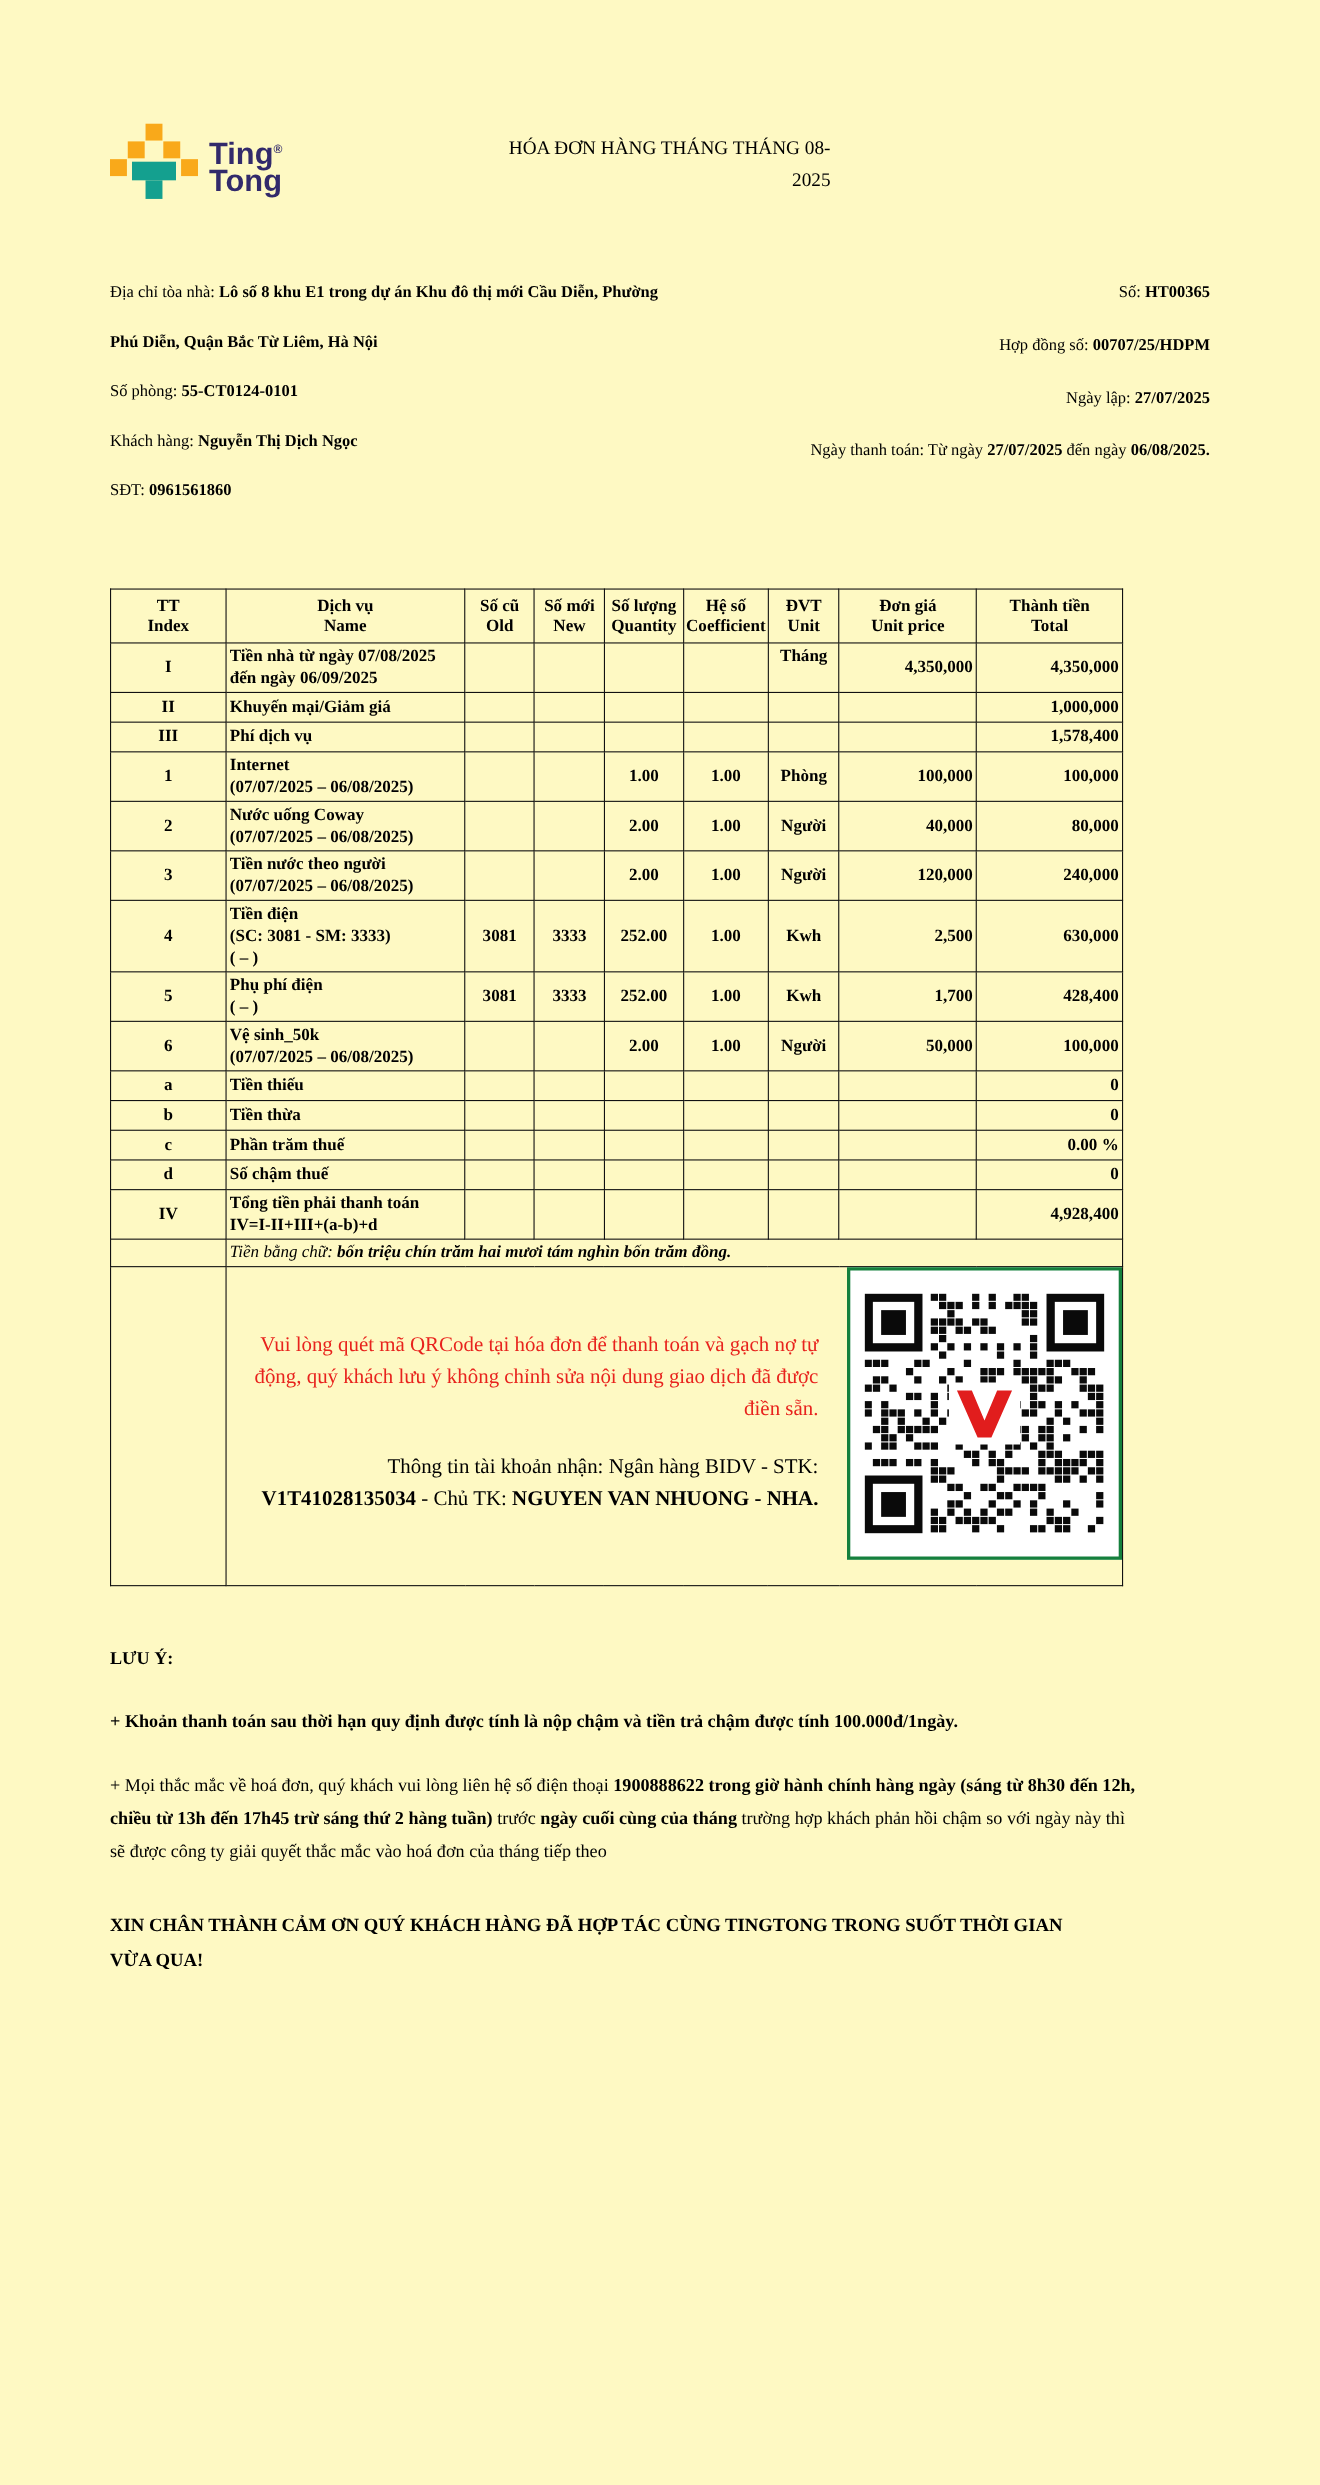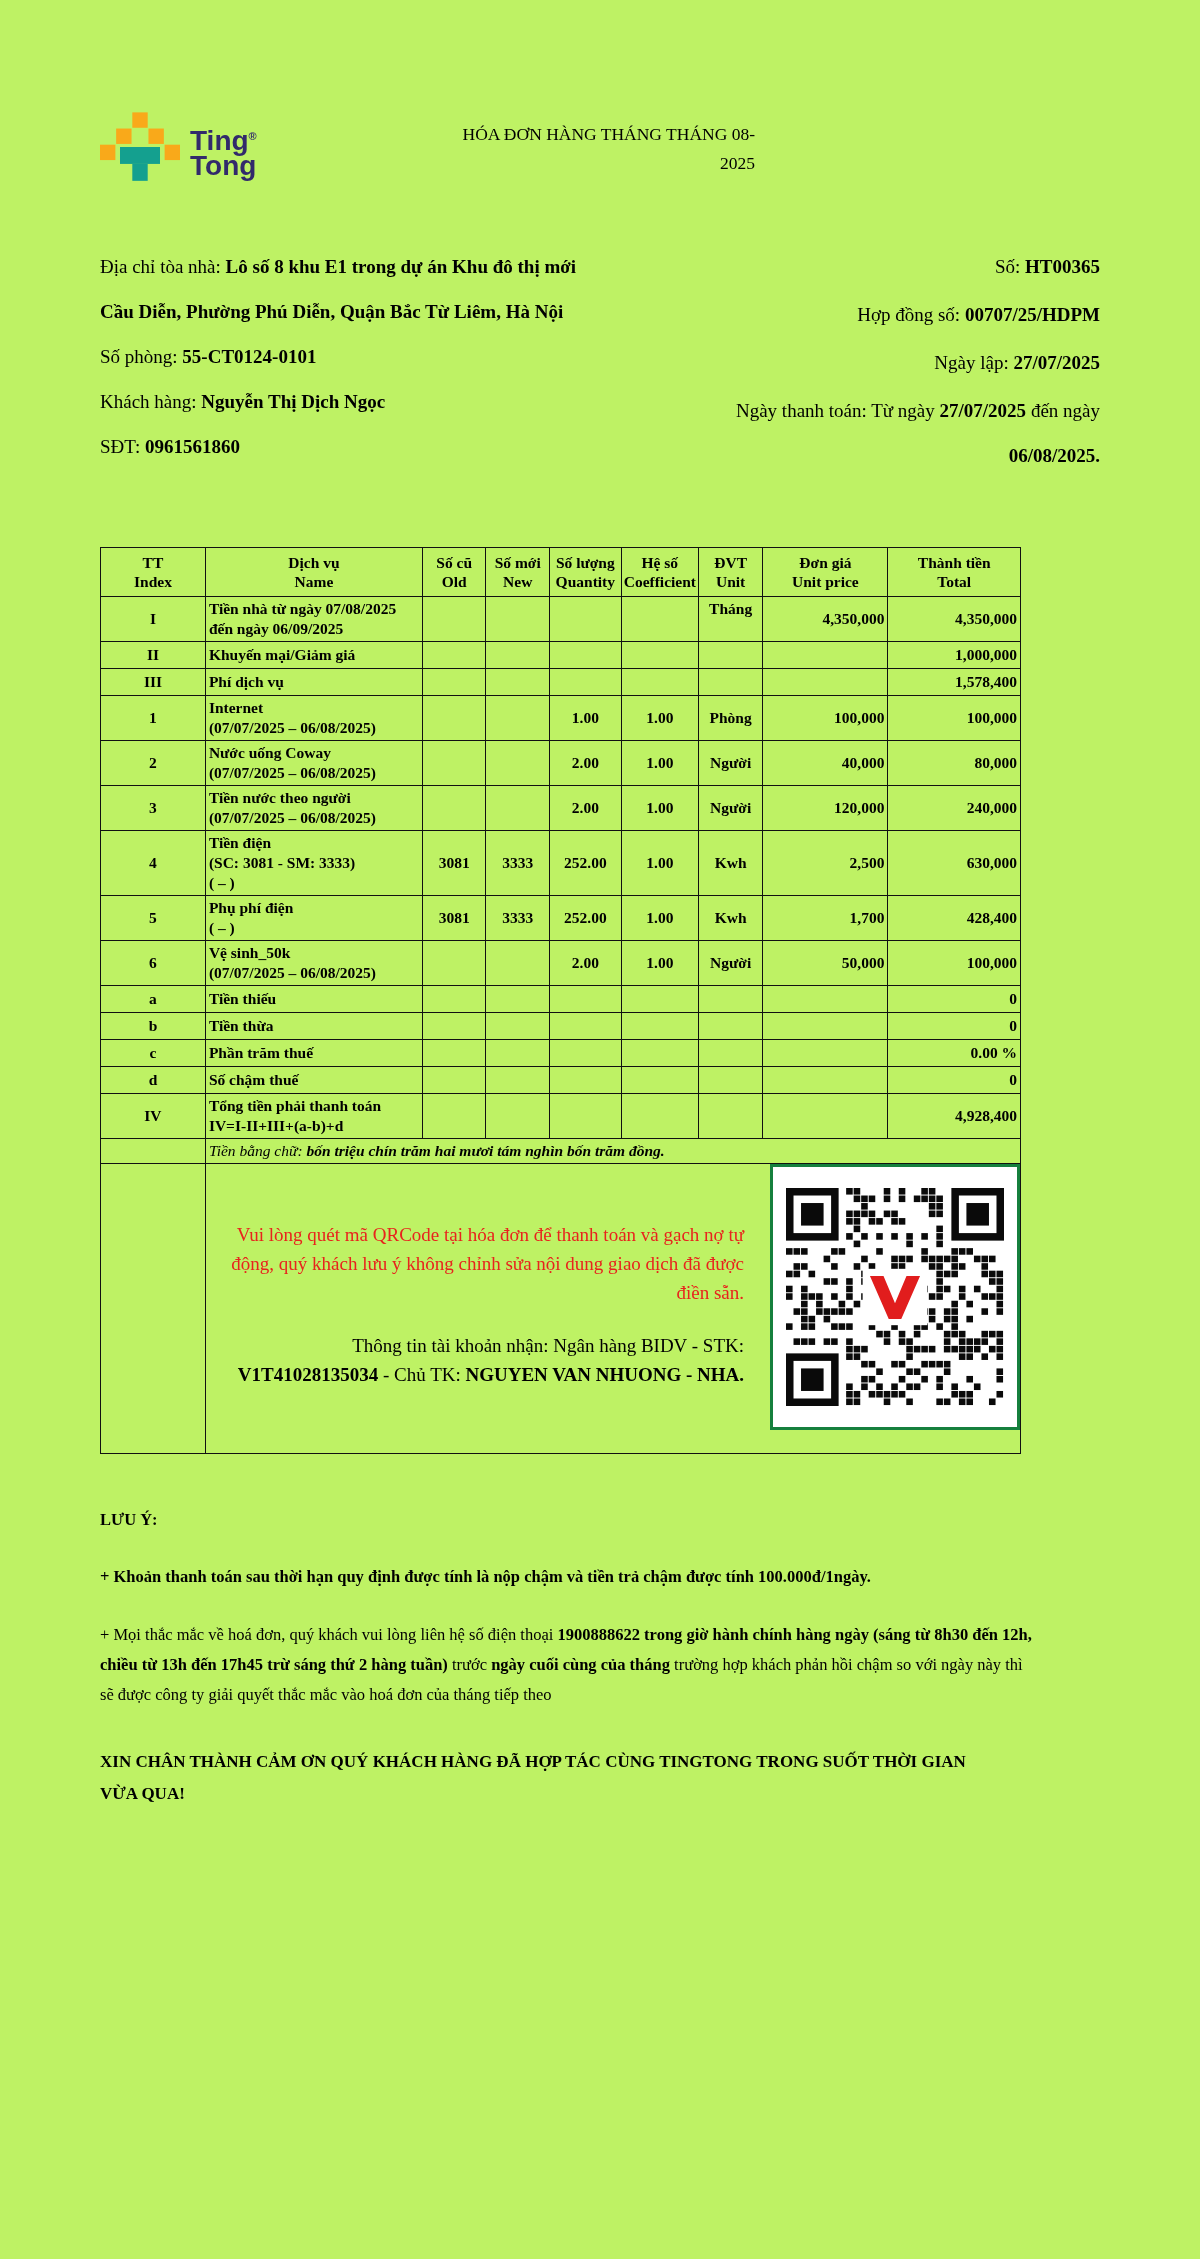--- a/index.html
+++ b/index.html
@@ -1,31 +1,31 @@
 <!DOCTYPE html>
 <html style="--red-text: #e8231d; --qr-border: #15803d; --qr-logo-red: #e11d1d; --logo-yellow: #f9a91a; --logo-teal: #14a08f; --logo-navy: #322a6b;"><head>
 <meta charset="utf-8">
 <style>
   html,body{margin:0;padding:0;background:#ffffff;}
-  .page{position:relative;width:1200px;height:2259px;background:#bef264;overflow:hidden;
+  .page{position:relative;width:1200px;height:2259px;background:#fef9c3;overflow:hidden;
         font-family:"Liberation Serif", serif;color:#000;}
   
   .hdr{display:flex;align-items:flex-start;margin:112px 100px 0 100px;}
   .logo{display:flex;align-items:flex-start;gap:10px;}
   .logo-icon{width:80px;height:70px;}
   .logo-icon .ly{fill:var(--logo-yellow,#f9a91a);}
   .logo-icon .lt{fill:var(--logo-teal,#14a08f);}
   .logo-text{font-family:"Liberation Sans", sans-serif;font-weight:bold;
              color:var(--logo-navy,#322a6b);font-size:28px;line-height:25px;margin-top:12px;}
   .logo-text .tm{font-size:11px;vertical-align:super;}
   .title{margin:8px 345px 0 auto;width:300px;text-align:right;
          font-size:17.5px;font-weight:normal;line-height:29px;}
   
   .info{display:flex;justify-content:space-between;margin:62px 100px 0 100px;}
-  .info-col{font-size:19px;}
+  .info-col{font-size:15px;}
   .info-col.left{width:505px;}
   .info-col.right{width:445px;text-align:right;}
   .info-line{line-height:45px;}
   .info-col.right .info-line{margin-bottom:3px;}
   .b{font-weight:bold;}
   
   table.inv{border-collapse:collapse;margin:66px 100px 0 100px;width:921px;
             font-size:15.5px;font-weight:bold;table-layout:fixed;}
   table.inv th,table.inv td{border:1.5px solid #111;vertical-align:middle;padding:2px 3px;}
   table.inv th{text-align:center;line-height:19px;padding:5px 2px;}

